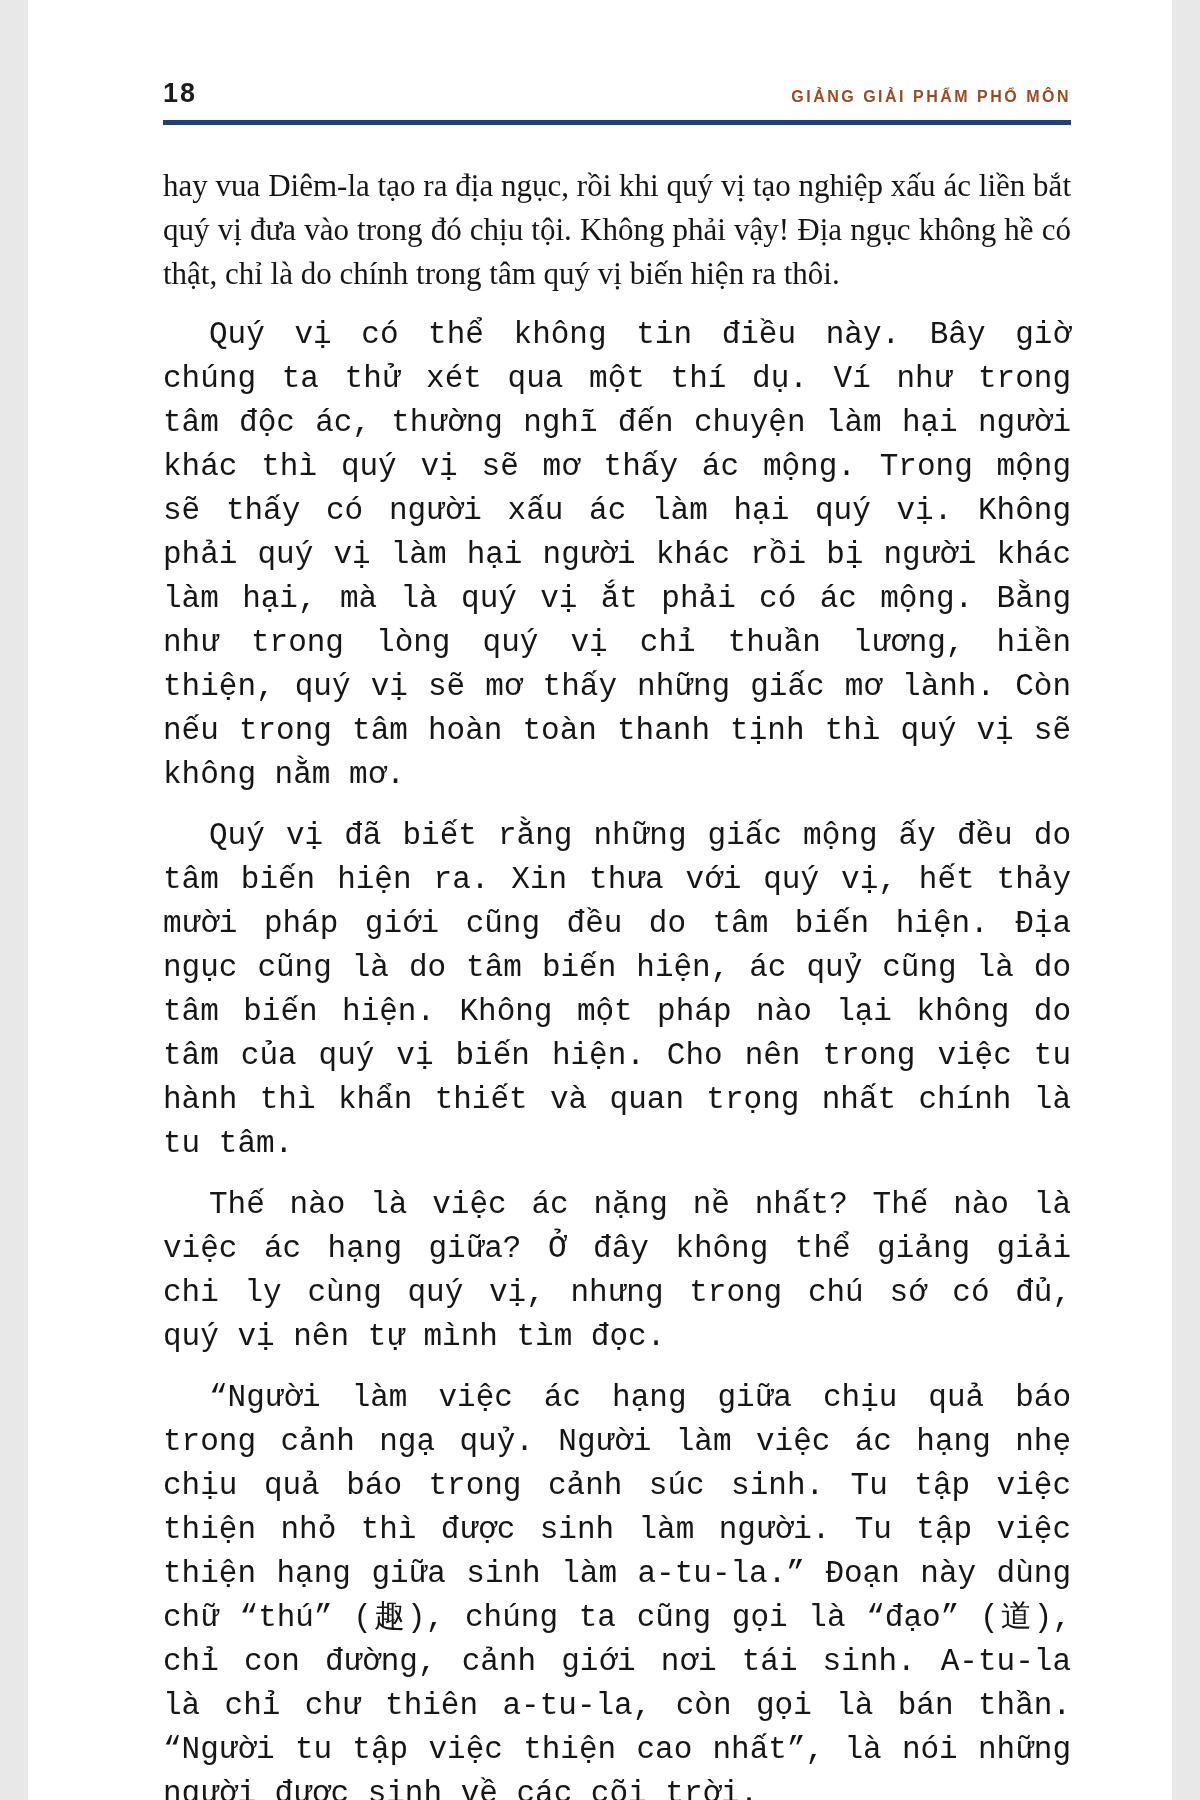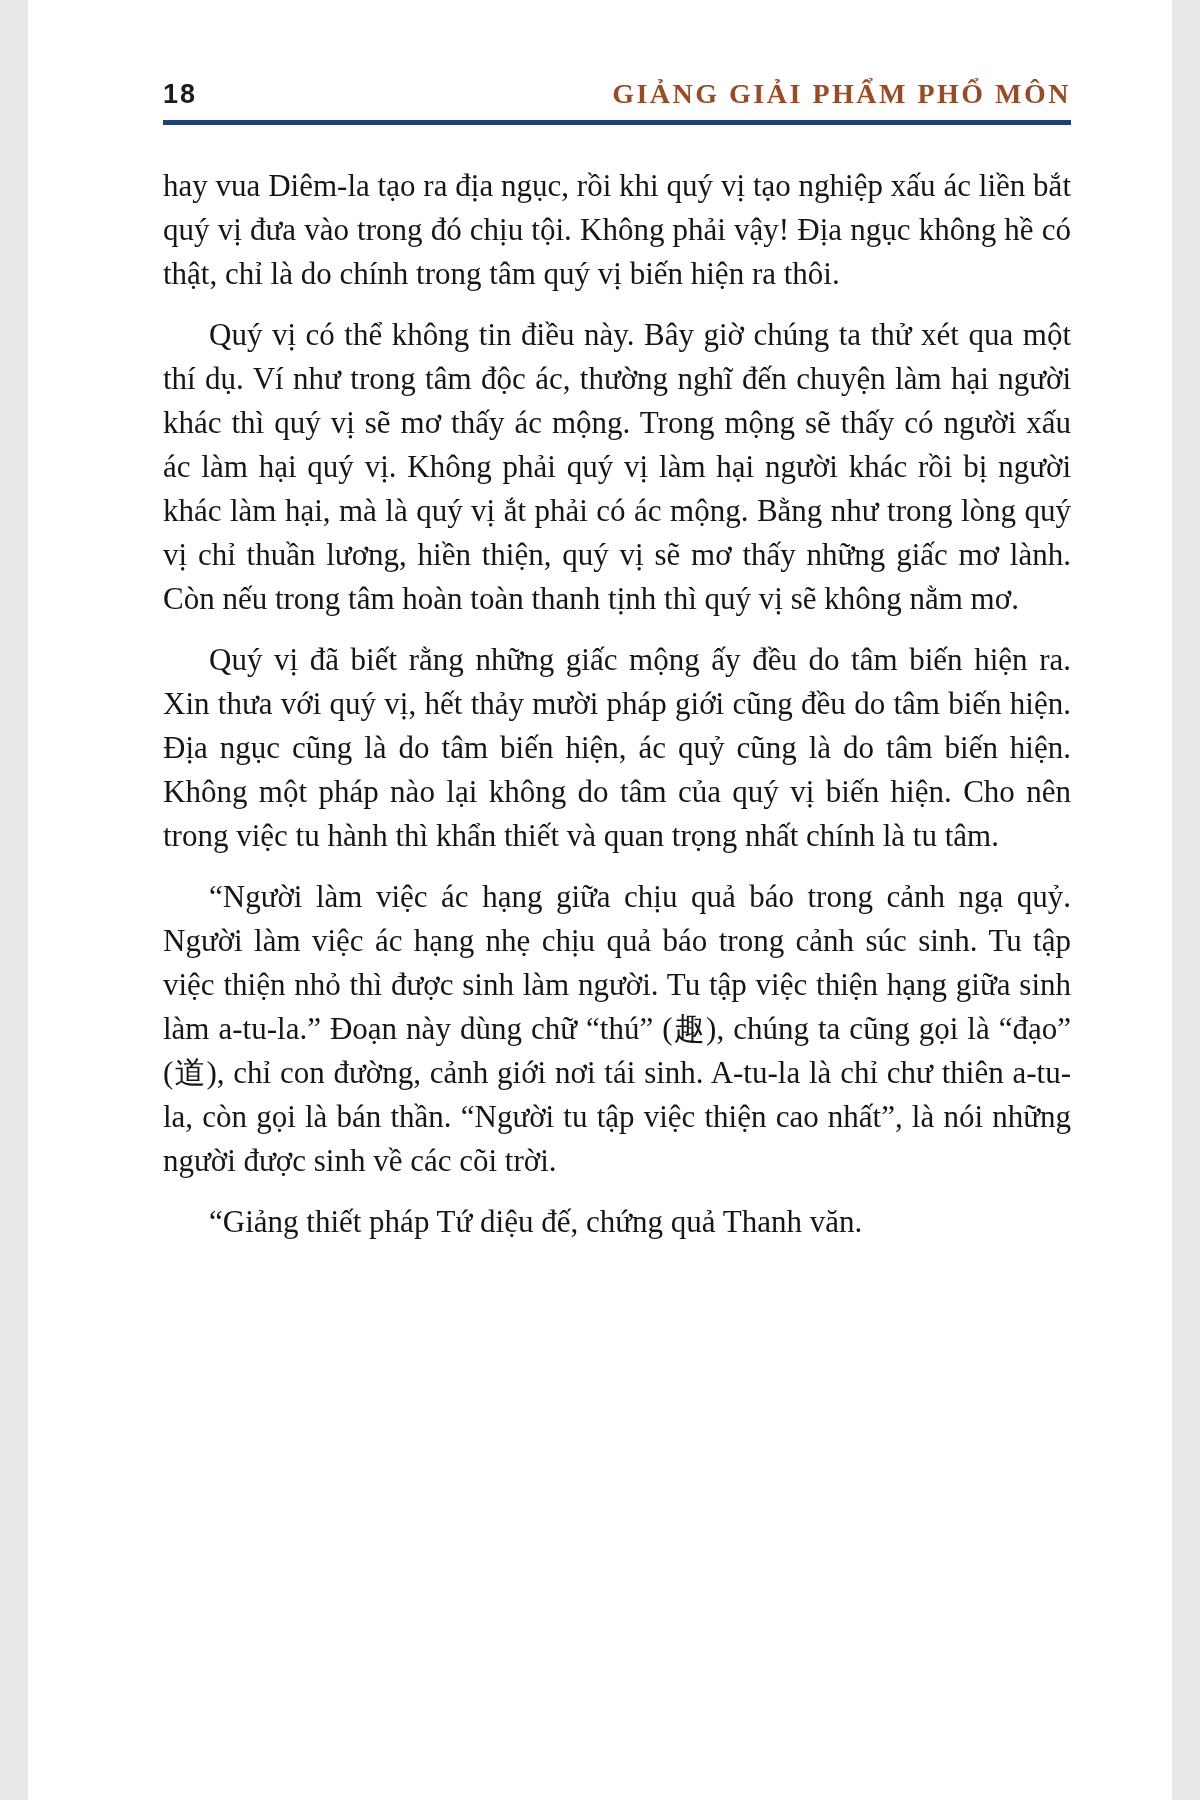--- a/index.html
+++ b/index.html
@@ -28,23 +28,23 @@
     align-items: baseline;
   }
   .page-number {
     font-family: "Liberation Sans", sans-serif;
     font-weight: 700;
     font-size: 27px;
     letter-spacing: 2px;
     color: #1c1c1c;
   }
   .running-title {
-    font-family: Liberation Serif, serif;
+    font-family: Liberation Sans, sans-serif;
     font-weight: 700;
-    font-size: 28px;
+    font-size: 16px;
     letter-spacing: 2.5px;
     color: var(--title-color);
   }
   .header-rule {
     position: absolute;
     left: 135px;
     width: 908px;
     top: 120px;
     height: 5px;
     background: var(--rule-color);
@@ -53,31 +53,32 @@
     position: absolute;
     left: 135px;
     width: 908px;
     top: 164px;
     font-size: 31px;
     line-height: 44px;
     text-align: justify;
     color: var(--text-color);
   }
   .para { margin: 0 0 17px 0; }
-  .para.indented { text-indent: 46px; }
+  .para.indented { text-indent: 46px; font-family: Liberation Mono, monospace; }
 </style>
 </head>
 <body>
 
 <div class="page">
   <header class="page-header">
     <span class="page-number">18</span>
     <span class="running-title">GIẢNG GIẢI PHẨM PHỔ MÔN</span>
   </header>
   <div class="header-rule"></div>
   <main class="body-text" id="body-text">
       <p class="para">hay vua Diêm-la tạo ra địa ngục, rồi khi quý vị tạo nghiệp xấu ác liền bắt quý vị đưa vào trong đó chịu tội. Không phải vậy! Địa ngục không hề có thật, chỉ là do chính trong tâm quý vị biến hiện ra thôi.</p>
       <p class="para indented">Quý vị có thể không tin điều này. Bây giờ chúng ta thử xét qua một thí dụ. Ví như trong tâm độc ác, thường nghĩ đến chuyện làm hại người khác thì quý vị sẽ mơ thấy ác mộng. Trong mộng sẽ thấy có người xấu ác làm hại quý vị. Không phải quý vị làm hại người khác rồi bị người khác làm hại, mà là quý vị ắt phải có ác mộng. Bằng như trong lòng quý vị chỉ thuần lương, hiền thiện, quý vị sẽ mơ thấy những giấc mơ lành. Còn nếu trong tâm hoàn toàn thanh tịnh thì quý vị sẽ không nằm mơ.</p>
       <p class="para indented">Quý vị đã biết rằng những giấc mộng ấy đều do tâm biến hiện ra. Xin thưa với quý vị, hết thảy mười pháp giới cũng đều do tâm biến hiện. Địa ngục cũng là do tâm biến hiện, ác quỷ cũng là do tâm biến hiện. Không một pháp nào lại không do tâm của quý vị biến hiện. Cho nên trong việc tu hành thì khẩn thiết và quan trọng nhất chính là tu tâm.</p>
+      <p class="para indented">Thế nào là việc ác nặng nề nhất? Thế nào là việc ác hạng giữa? Ở đây không thể giảng giải chi ly cùng quý vị, nhưng trong chú sớ có đủ, quý vị nên tự mình tìm đọc.</p>
       <p class="para indented">“Người làm việc ác hạng giữa chịu quả báo trong cảnh ngạ quỷ. Người làm việc ác hạng nhẹ chịu quả báo trong cảnh súc sinh. Tu tập việc thiện nhỏ thì được sinh làm người. Tu tập việc thiện hạng giữa sinh làm a-tu-la.” Đoạn này dùng chữ “thú” (趣), chúng ta cũng gọi là “đạo” (道), chỉ con đường, cảnh giới nơi tái sinh. A-tu-la là chỉ chư thiên a-tu-la, còn gọi là bán thần. “Người tu tập việc thiện cao nhất”, là nói những người được sinh về các cõi trời.</p>
       <p class="para indented">“Giảng thiết pháp Tứ diệu đế, chứng quả Thanh văn.</p>
     </main>
 </div>
 
 </body></html>

